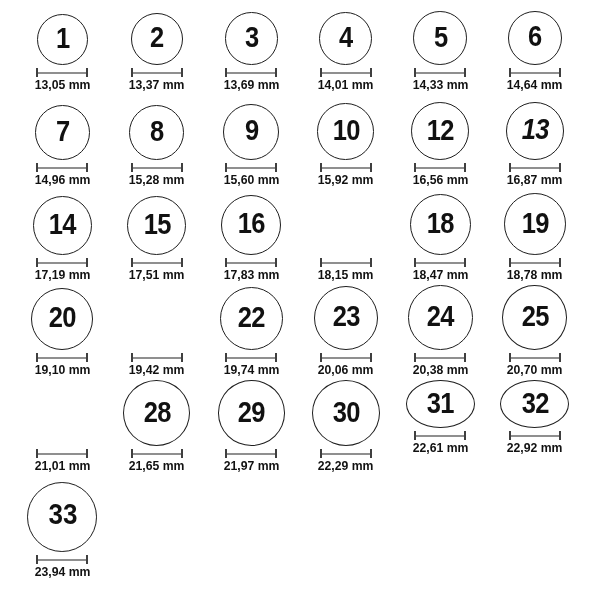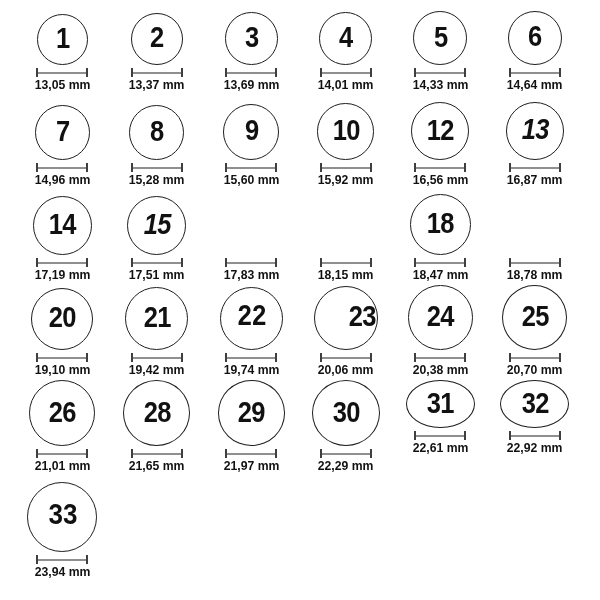--- a/index.html
+++ b/index.html
@@ -223,31 +223,34 @@
       <span class="num">14</span>
     </div>
     <div class="dim">
       <span class="tick"></span>
       <span class="bar"></span>
       <span class="tick"></span>
     </div>
     <div class="label">17,19 mm</div>
   </div>
       <div class="cell">
-    <div class="circle" style="width: 59.48px; height: 59.48px; font-style: italic;">
+    <div class="circle" style="width: 59.48px; height: 59.48px;">
       <span class="num">15</span>
     </div>
     <div class="dim">
       <span class="tick"></span>
       <span class="bar"></span>
       <span class="tick"></span>
     </div>
     <div class="label">17,51 mm</div>
   </div>
       <div class="cell">
+    <div class="circle" style="width: 60.05px; height: 60.05px;">
+      <span class="num">16</span>
+    </div>
     <div class="dim">
       <span class="tick"></span>
       <span class="bar"></span>
       <span class="tick"></span>
     </div>
     <div class="label">17,83 mm</div>
   </div>
       <div class="cell">
     <div class="dim">
       <span class="tick"></span>
@@ -261,62 +264,62 @@
       <span class="num">18</span>
     </div>
     <div class="dim">
       <span class="tick"></span>
       <span class="bar"></span>
       <span class="tick"></span>
     </div>
     <div class="label">18,47 mm</div>
   </div>
       <div class="cell">
+    <div class="circle" style="width: 61.76px; height: 61.76px;">
+      <span class="num">19</span>
+    </div>
     <div class="dim">
       <span class="tick"></span>
       <span class="bar"></span>
       <span class="tick"></span>
     </div>
     <div class="label">18,78 mm</div>
   </div>
       <div class="cell">
     <div class="circle" style="width: 62.33px; height: 62.33px;">
       <span class="num">20</span>
     </div>
     <div class="dim">
       <span class="tick"></span>
       <span class="bar"></span>
       <span class="tick"></span>
     </div>
     <div class="label">19,10 mm</div>
   </div>
       <div class="cell">
-    <div class="circle" style="width: 62.9px; height: 62.9px;">
-      <span class="num">21</span>
-    </div>
     <div class="dim">
       <span class="tick"></span>
       <span class="bar"></span>
       <span class="tick"></span>
     </div>
     <div class="label">19,42 mm</div>
   </div>
       <div class="cell">
-    <div class="circle" style="width: 63.47px; height: 63.47px; font-family: Liberation Mono, monospace;">
+    <div class="circle" style="width: 63.47px; height: 63.47px;">
       <span class="num">22</span>
     </div>
     <div class="dim">
       <span class="tick"></span>
       <span class="bar"></span>
       <span class="tick"></span>
     </div>
     <div class="label">19,74 mm</div>
   </div>
       <div class="cell">
-    <div class="circle" style="width: 64.04px; height: 64.04px; justify-content: flex-end;">
+    <div class="circle" style="width: 64.04px; height: 64.04px;">
       <span class="num">23</span>
     </div>
     <div class="dim">
       <span class="tick"></span>
       <span class="bar"></span>
       <span class="tick"></span>
     </div>
     <div class="label">20,06 mm</div>
   </div>
       <div class="cell">
@@ -335,23 +338,20 @@
       <span class="num">25</span>
     </div>
     <div class="dim">
       <span class="tick"></span>
       <span class="bar"></span>
       <span class="tick"></span>
     </div>
     <div class="label">20,70 mm</div>
   </div>
       <div class="cell">
-    <div class="circle" style="width: 65.75px; height: 65.75px;">
-      <span class="num">26</span>
-    </div>
     <div class="dim">
       <span class="tick"></span>
       <span class="bar"></span>
       <span class="tick"></span>
     </div>
     <div class="label">21,01 mm</div>
   </div>
       <div class="cell">
     <div class="circle" style="width: 66.89px; height: 66.89px;">
       <span class="num">28</span>

